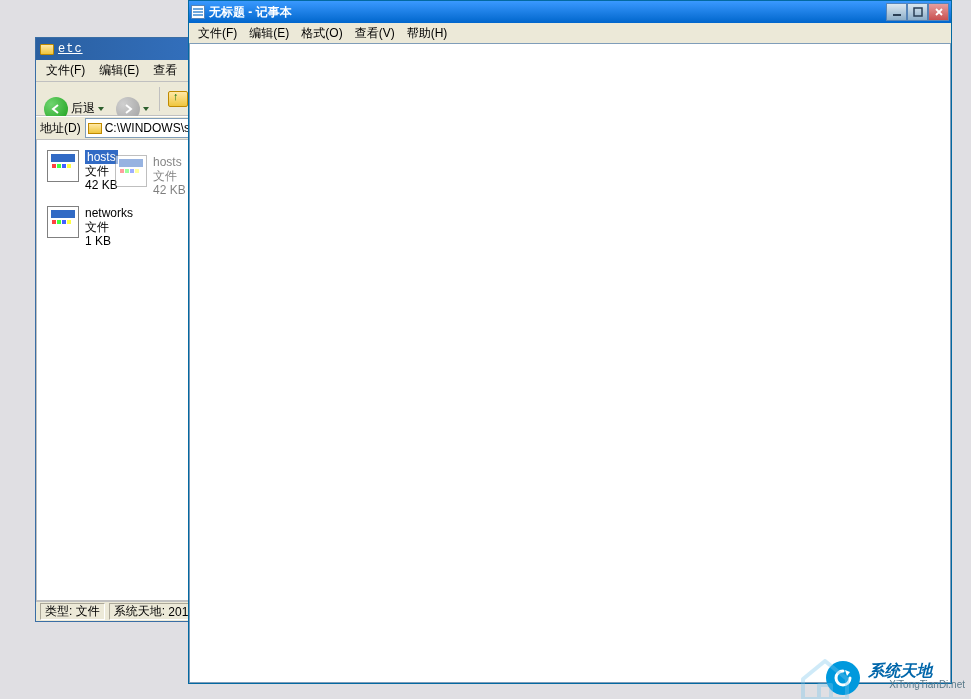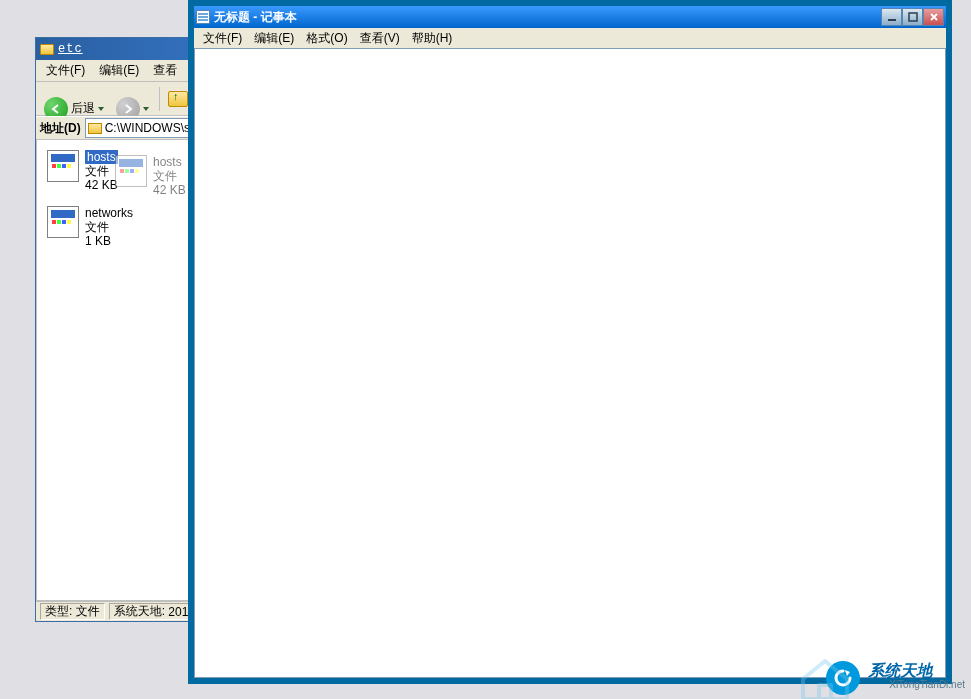--- a/index.html
+++ b/index.html
@@ -18,39 +18,39 @@
 .nav-btn { display: flex; align-items: center; gap: 3px; padding: 2px 4px; margin-top: 20px; }
 .nav-btn .circle { width: 24px; height: 24px; border-radius: 50%; background: radial-gradient(circle at 30% 30%, #6fd56f, #1a9e1a); display: flex; align-items: center; justify-content: center; color: #fff; font-size: 14px; font-weight: bold; }
 .nav-btn .circle.disabled { background: radial-gradient(circle at 30% 30%, #d0d0d0, #a0a0a0); }
 .nav-btn .arrow-dropdown { width: 0; height: 0; border-left: 3px solid transparent; border-right: 3px solid transparent; border-top: 4px solid #2d5f2d; }
 .toolbar-sep { width: 1px; height: 24px; background: #c0c0c0; margin: 0 2px; }
 .up-btn { width: 24px; height: 24px; display: flex; align-items: center; justify-content: center; }
 .up-folder-icon { width: 20px; height: 16px; background: linear-gradient(to bottom, #ffe8a6, #efc63e); border: 1px solid #c08a00; border-radius: 2px; position: relative; }
 .up-folder-icon::before { content: "↑"; position: absolute; top: -2px; left: 4px; color: #0a6e0a; font-size: 11px; font-weight: bold; }
 
 .explorer-address { height: 24px; background: #ece9d8; border-top: 1px solid #fff; border-bottom: 1px solid #c0c0c0; display: flex; align-items: center; padding-left: 4px; gap: 4px; }
-.explorer-address .label { color: #000; font-weight: bold; }
+.explorer-address .label { color: #000; }
 .address-input { flex: 1; height: 20px; border: 1px solid #7f9db9; background: #fff; display: flex; align-items: center; padding: 0 2px; gap: 3px; font-family: "Courier New", monospace; }
 .address-input .sm-folder { width: 14px; height: 11px; background: linear-gradient(to bottom, #ffe8a6, #efc63e); border: 1px solid #c08a00; }
 
 .explorer-content { flex: 1; background: #fff; padding: 8px; position: relative; border: 1px solid #c0c0c0; border-top: none; }
 .file-item { display: flex; align-items: flex-start; gap: 6px; width: 150px; padding: 2px; margin-bottom: 10px; }
 .file-icon { width: 32px; height: 32px; border: 1px solid #808080; background: #fff; position: relative; display: flex; align-items: center; justify-content: center; }
 .file-icon .inner-rows { width: 22px; height: 4px; display: flex; gap: 1px; }
 .file-icon .inner-rows span { width: 4px; height: 4px; }
 .file-icon::before { content: ""; position: absolute; top: 3px; left: 3px; right: 3px; height: 8px; background: #316ac5; }
 .file-info { display: flex; flex-direction: column; font-family: "Courier New", monospace; font-size: 11px; color: #000; line-height: 14px; }
 .file-info .selected { background: #316ac5; color: #fff; padding: 0 2px; }
 .ghost-file { position: absolute; left: 78px; top: 15px; opacity: 0.5; display: flex; align-items: flex-start; gap: 6px; }
 
 .explorer-status { height: 20px; background: #ece9d8; border-top: 1px solid #c0c0c0; display: flex; align-items: center; padding-left: 4px; gap: 4px; }
 .status-cell { border: 1px solid; border-color: #aca899 #fff #fff #aca899; padding: 1px 4px; height: 17px; display: flex; align-items: center; }
 
 
-.notepad-window { position: absolute; left: 188px; top: 0; width: 764px; height: 684px; border: 6px solid #0369a1; background: #ece9d8; display: flex; flex-direction: column; }
+.notepad-window { position: absolute; left: 188px; top: 0; width: 764px; height: 684px; border: 1px solid #0369a1; background: #ece9d8; display: flex; flex-direction: column; }
 .notepad-titlebar { height: 22px; background: linear-gradient(to bottom, #3a99ff, #0066cc); color: #fff; display: flex; align-items: center; padding: 0 2px; gap: 4px; }
 .notepad-titlebar .np-icon { width: 14px; height: 14px; background: #fff; border: 1px solid #5584b8; position: relative; }
 .notepad-titlebar .np-icon::before { content: ""; position: absolute; left: 1px; top: 2px; right: 1px; height: 2px; background: #6fa8dc; box-shadow: 0 3px 0 #6fa8dc, 0 6px 0 #6fa8dc; }
 .notepad-titlebar .title-text { flex: 1; font-weight: bold; }
 .win-buttons { display: flex; gap: 0; }
 .win-btn { width: 21px; height: 18px; background: linear-gradient(to bottom, #dce8f0, #8caec9); border: 1px solid #5584b8; display: flex; align-items: center; justify-content: center; color: #2a3f55; font-family: "Webdings", sans-serif; font-size: 10px; }
 .win-btn.close { background: linear-gradient(to bottom, #e79e9e, #c95050); color: #fff; }
 .notepad-menu { height: 20px; background: #ece9d8; display: flex; align-items: center; padding-left: 4px; gap: 2px; }
 .notepad-menu span { padding: 2px 5px; }
 .notepad-content { flex: 1; background: #fff; border: 1px solid #7f9db9; margin: 0; }

